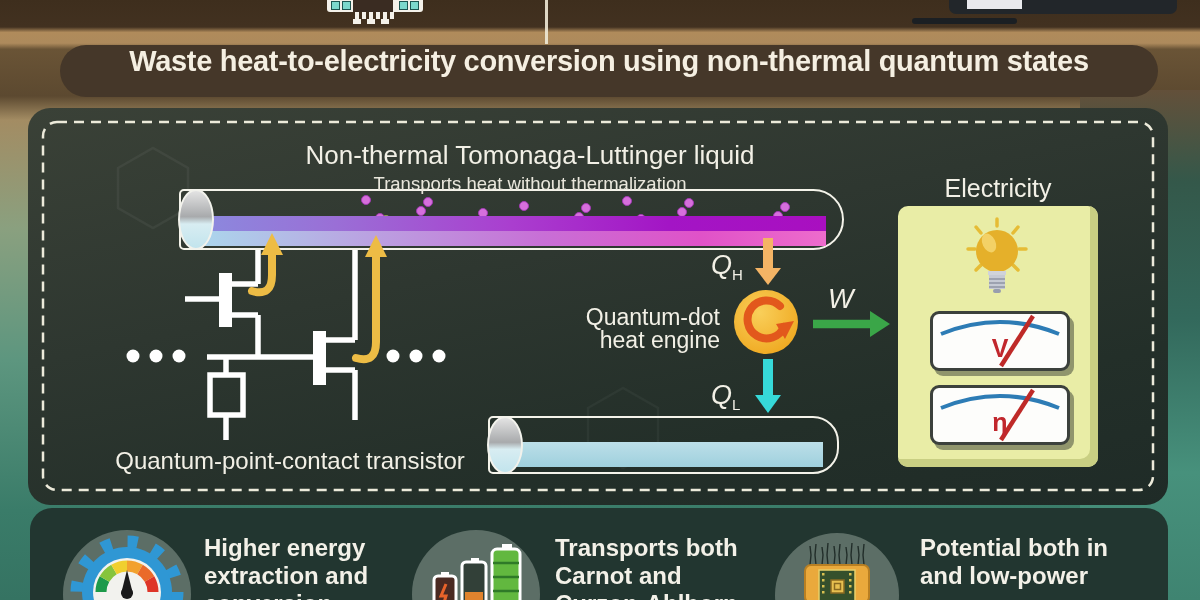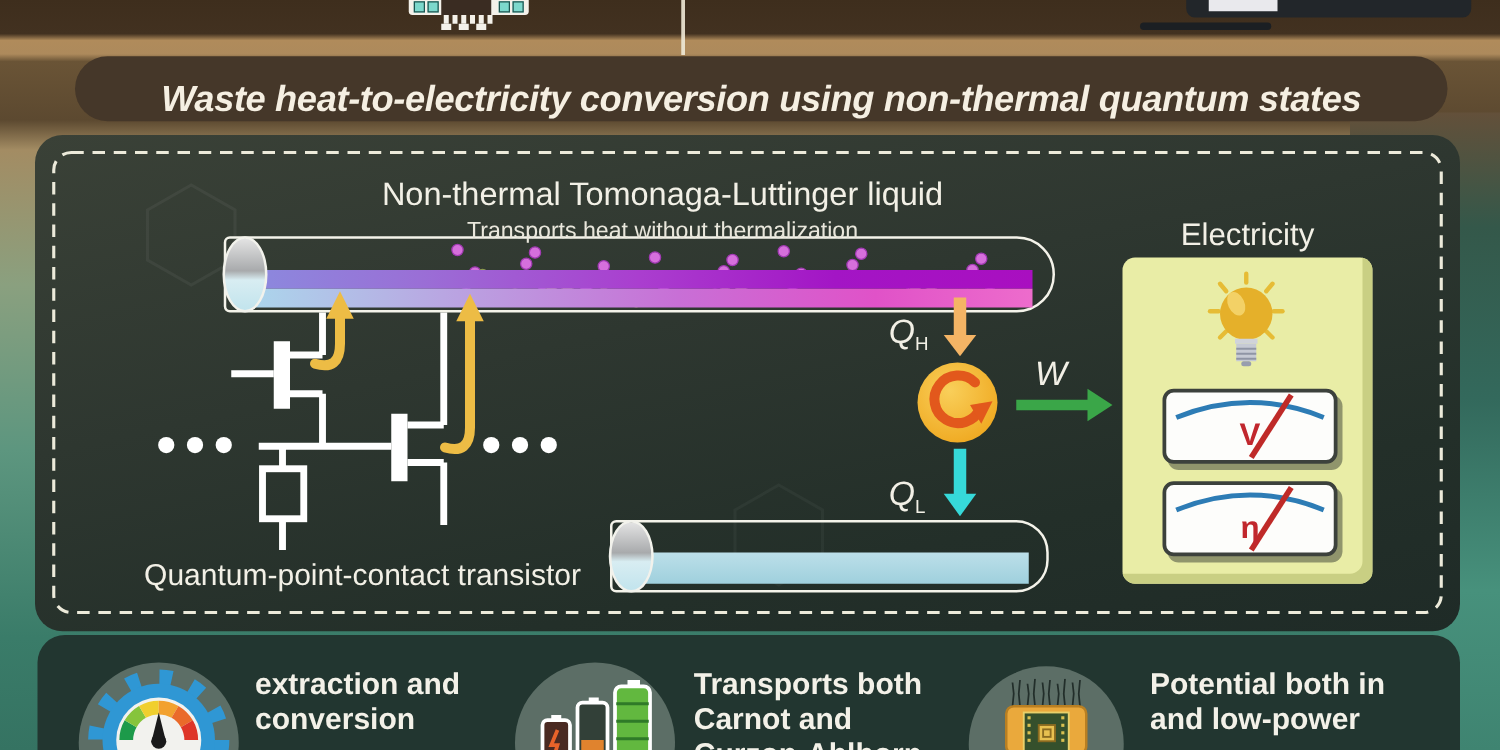--- a/index.html
+++ b/index.html
@@ -16,21 +16,21 @@
   .chip-sq{position:absolute;width:7px;height:7px;background:#7cd8cc;border:1.5px solid #1e5450;top:1px;}
   .chip-dark{position:absolute;left:26px;top:0;width:40px;height:12px;background:#3a2c22;}
   .chip-pin{position:absolute;top:12px;width:4px;height:7px;background:#f4f1ea;}
   .chip-foot{position:absolute;top:19px;width:8px;height:5px;background:#f4f1ea;}
   .vline-deco{left:545px;top:0;width:3px;height:44px;background:#efe9d6;opacity:.9;z-index:2;}
   .dev-bar{left:949px;top:0;width:228px;height:14px;background:#22262a;border-radius:0 0 7px 7px;z-index:2;}
   .dev-white{left:967px;top:0;width:55px;height:9px;background:#e9e9ed;z-index:3;}
   .dev-line{left:912px;top:18px;width:105px;height:6px;background:#1b1f23;border-radius:3px;z-index:2;}
   
   .banner{left:60px;top:45px;width:1098px;height:52px;background:#453729;border-radius:26px;
-    z-index:4;display:flex;align-items:flex-end;justify-content:center;font-style:italic;}
+    z-index:4;display:flex;align-items:flex-start;justify-content:center;}
   .banner span{color:#f5efe2;font-size:29px;font-weight:bold;letter-spacing:-0.3px;}
   
   .main-panel{left:28px;top:108px;width:1140px;height:397px;border-radius:22px;z-index:1;
     background:linear-gradient(168deg,#3a4137 0%,#2e3730 40%,#232f29 75%,#1f2b27 100%);}
   .dash-svg{position:absolute;left:0;top:0;z-index:2;}
   .liquid-title{left:230px;top:140px;width:600px;text-align:center;color:#f2f0e6;font-size:26px;z-index:6;}
   .liquid-sub{left:230px;top:173px;width:600px;text-align:center;color:#e9e7dc;font-size:18.5px;z-index:6;}
   
   .tube{border:2.5px solid #f4f3ea;z-index:3;}
   .hot-tube{left:179px;top:189px;width:661px;height:57px;border-radius:5px 31px 31px 5px;}
@@ -215,20 +215,24 @@
     <polygon points="870,311 870,337 890,324" fill="#3aa648"></polygon>
 
     <line x1="768" y1="359" x2="768" y2="397" stroke="#36d9d9" stroke-width="10"></line>
     <polygon points="755,395 781,395 768,413" fill="#36d9d9"></polygon>
   </svg>
 
   <div class="abs lbl qpc-label">Quantum-point-contact transistor</div>
   <div class="abs lbl q-label qh-label"><span>Q</span><sub>H</sub></div>
   <div class="abs lbl q-label ql-label"><span>Q</span><sub>L</sub></div>
   <div class="abs lbl w-label">W</div>
+  <div class="abs lbl engine-lbl">
+    <div>Quantum-dot</div>
+    <div>heat engine</div>
+  </div>
 
   <div class="abs engine">
     <svg width="64" height="64">
       <path d="M46,16 A19,19 0 1 0 50,37" stroke="#e2581c" stroke-width="8" fill="none" stroke-linecap="round"></path>
       <polygon points="42,34 60,31 51,49" fill="#e2581c"></polygon>
     </svg>
   </div>
 
   <div class="abs elec-label">Electricity</div>
   <div class="abs yellow-panel">
@@ -281,20 +285,21 @@
       <path d="M37.5,47 A26,26 0 0 1 47,37.5" stroke="#86c43c"></path>
       <path d="M47,37.5 A26,26 0 0 1 60,34" stroke="#f0cf2e"></path>
       <path d="M60,34 A26,26 0 0 1 73,37.5" stroke="#f2a12e"></path>
       <path d="M73,37.5 A26,26 0 0 1 82.5,47" stroke="#ea6a2a"></path>
       <path d="M82.5,47 A26,26 0 0 1 86,60" stroke="#de3528"></path>
     </g>
     <polygon points="60,38 54,62 66,62" fill="#1a1a1a"></polygon>
     <circle cx="60" cy="61" r="6" fill="#1a1a1a"></circle>
   </svg>
   <div class="feat-text t1">
+    <div>Higher energy</div>
     <div>extraction and</div>
     <div>conversion</div>
   </div>
 
   <div class="feat-circle c2"></div>
   <svg class="icon-svg" style="left:430px;top:544px;" width="96" height="60">
     <rect x="11" y="28" width="8" height="4" fill="#fff"></rect>
     <rect x="4" y="32" width="22" height="40" rx="4" fill="#4a2a22" stroke="#fff" stroke-width="3"></rect>
     <polyline points="16,40 11,52 16,52 13,62" stroke="#e8632a" stroke-width="3" fill="none"></polyline>
     <rect x="41" y="14" width="8" height="4" fill="#fff"></rect>

